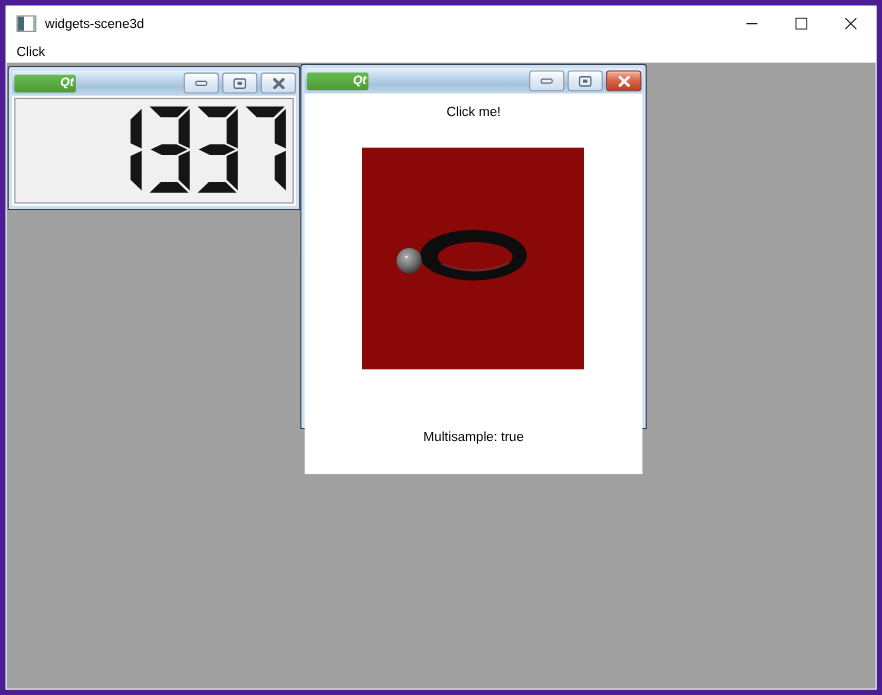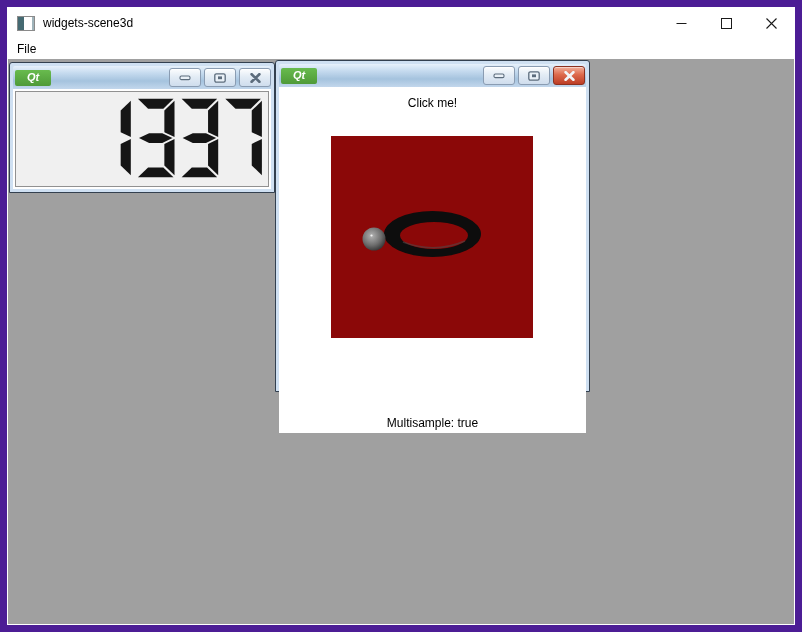--- a/index.html
+++ b/index.html
@@ -2,61 +2,61 @@
 <html><head>
 <meta charset="utf-8">
 <style>
   html,body{margin:0;padding:0;}
   body{
     width:802px;height:632px;position:relative;overflow:hidden;
     font-family:"Liberation Sans","DejaVu Sans",sans-serif;
     background:#ffffff;
   }
   
-  #main-window{position:absolute;inset:0;border:7px solid #4c1d95;background:#fff;box-sizing:border-box;}
+  #main-window{position:absolute;inset:0;border:5px solid #4c1d95;background:#fff;box-sizing:border-box;}
   #titlebar{position:absolute;left:1px;top:1px;right:1px;height:30px;background:#fff;display:flex;align-items:center;}
   #app-icon{width:16px;height:13px;margin-left:9px;border:1px solid #8a8a8a;
     background:linear-gradient(90deg,#456a72 0 38%,#ffffff 38% 86%,#9fb3ba 86%);}
   #title-text{margin-left:8px;font-size:12px;color:#000;}
   #win-controls{margin-left:auto;display:flex;height:30px;}
   .win-ctrl{width:45px;height:30px;display:flex;align-items:center;justify-content:center;}
   
   #menubar{position:absolute;left:1px;top:31px;right:1px;height:21px;background:#fff;display:flex;align-items:center;}
   .menu-item{font-size:12px;color:#000;padding:2px 9px;}
   
   #mdi{position:absolute;left:1px;top:52px;right:1px;bottom:1px;background:#a0a0a0;overflow:hidden;}
   
   .subwindow{position:absolute;box-sizing:border-box;border:1px solid #33404f;background:#cfe0f2;
     padding:3px;border-radius:3px 3px 0 0;}
   .sw-titlebar{height:23px;display:flex;align-items:center;
     background:linear-gradient(180deg,#e7f1fb 0%,#c6dbef 30%,#a5c3de 65%,#c2d7ec 100%);
     border-radius:2px 2px 0 0;}
-  .qt-icon{width:36px;height:16px;margin-left:2px;border-radius:2px;
+  .qt-icon{width:16px;height:16px;margin-left:2px;border-radius:2px;
     background:linear-gradient(#68bb4e,#4f9a38);color:#fff;font-weight:bold;font-style:italic;
-    font-size:11px;display:flex;align-items:center;justify-content:center;line-height:1;}
+    font-size:11px;display:flex;align-items:center;justify-content:center;line-height:1;padding-left:40px;}
   .sw-buttons{margin-left:auto;display:flex;align-items:center;}
   .sw-btn{width:30px;height:17px;margin-left:3px;border:1px solid #8a9cb2;border-radius:3px;
     background:linear-gradient(#fcfdfe,#e3ecf5 45%,#cfdded);
     box-shadow:inset 0 1px 0 rgba(255,255,255,.9);
     display:flex;align-items:center;justify-content:center;}
   .sw-btn.close-active{background:linear-gradient(#f2b09b,#dd6a4c 45%,#bc3d26);border-color:#8c3120;
     box-shadow:inset 0 1px 0 rgba(255,255,255,.45);margin-right:1px;}
   .sw-content{position:relative;background:#fff;overflow:hidden;}
   
   #lcd-window{left:1px;top:3px;width:266px;height:131px;}
   #lcd-window .sw-content{height:100px;}
   #lcd-widget{position:absolute;inset:2px;border:1px solid #919191;background:#f0f0f0;}
   #lcd-svg{width:100%;height:100%;display:block;}
   
   #scene-window{left:267px;top:1px;width:315px;height:332px;}
   #scene-window .sw-content{height:346px;}
   #click-button{position:absolute;top:8px;left:0;right:0;text-align:center;font-size:12px;color:#000;
     background:none;border:none;font-family:inherit;}
   #scene-viewport{position:absolute;left:52px;top:49px;width:202px;height:202px;}
-  #status-label{position:absolute;bottom:3px;left:0;right:0;text-align:center;font-size:12px;color:#000;}
+  #status-label{position:absolute;bottom:27px;left:0;right:0;text-align:center;font-size:12px;color:#000;}
 </style>
 </head>
 <body>
 
 <div id="main-window">
 
   <div id="titlebar">
     <div id="app-icon"></div>
     <span id="title-text">widgets-scene3d</span>
     <div id="win-controls">
@@ -72,21 +72,21 @@
       </div>
       <div class="win-ctrl">
         <svg width="11" height="11" viewBox="0 0 11 11">
             <path d="M0.5,0.5 L10.5,10.5 M10.5,0.5 L0.5,10.5" stroke="#1a1a1a" stroke-width="1.1"></path>
           </svg>
       </div>
     </div>
   </div>
 
   <div id="menubar">
-    <span class="menu-item">File</span>
+    <span class="menu-item">Click</span>
   </div>
 
   <div id="mdi">
 
     <div class="subwindow" id="lcd-window">
       <div class="sw-titlebar">
         <div class="qt-icon">Qt</div>
         <div class="sw-buttons">
           <div class="sw-btn">
             <svg width="12" height="9" viewBox="0 0 12 9">

